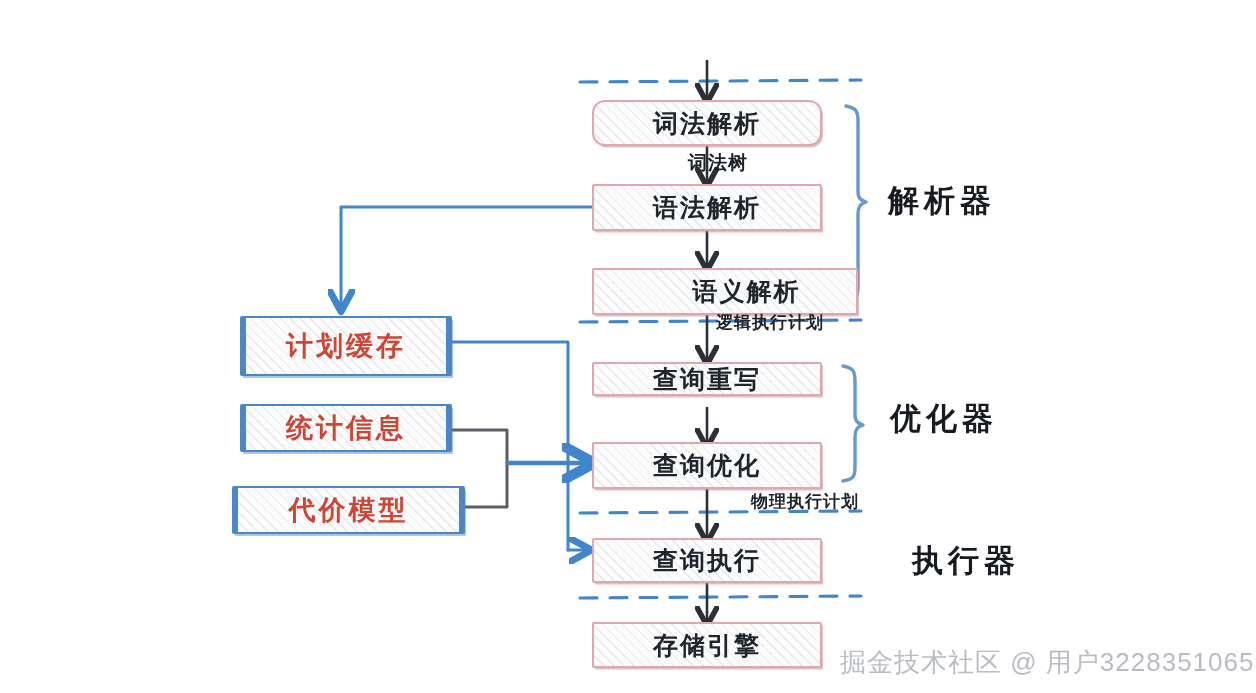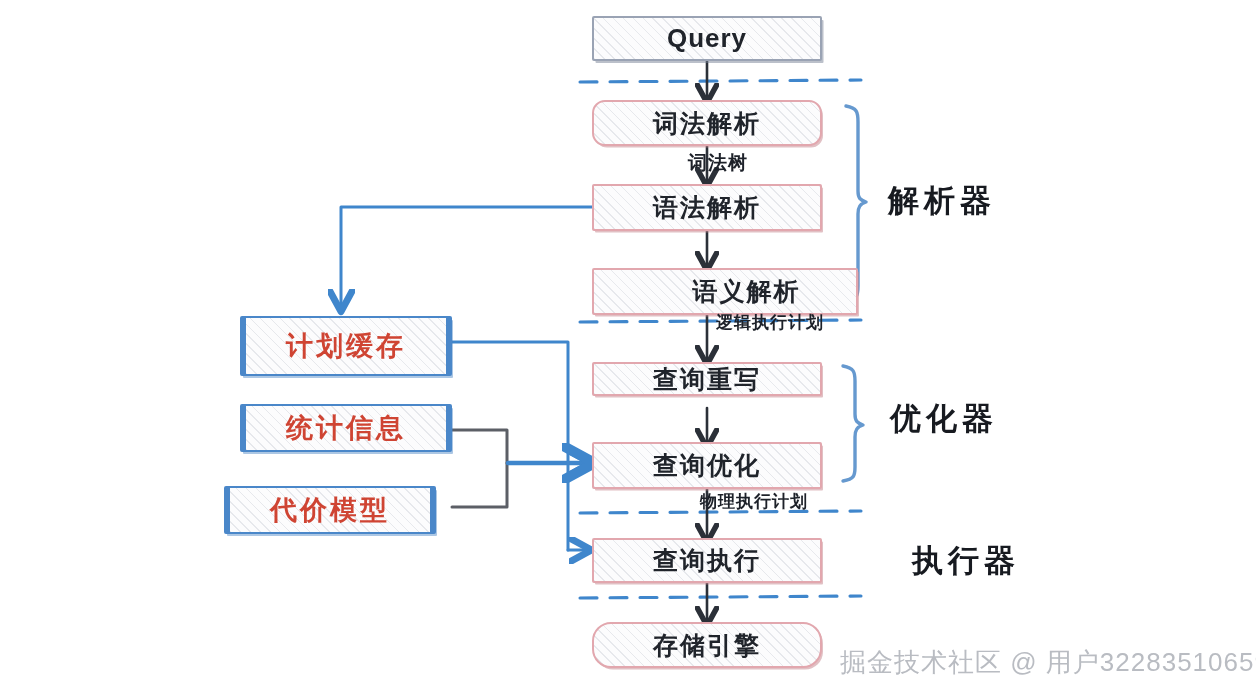--- a/index.html
+++ b/index.html
@@ -140,23 +140,20 @@
     </g>
 
     <g stroke="#6699cf" stroke-width="3.4" fill="none" stroke-linecap="round" stroke-linejoin="round">
       <path d="M843,366 C854,368 855,372 855,381 L855,414
                C855,421 857,423 863,425
                C857,427 855,430 855,437 L855,467
                C855,476 854,479 843,481"></path>
     </g>
   </svg>
 
-  <div class="box gray" style="left:592px;top:16px;width:230px;height:45px;">
-    <span class="lbl">Query</span>
-  </div>
 
   <div class="box pink" style="left:592px;top:100px;width:230px;height:46px;border-radius:13px;">
     <span class="lbl">词法解析</span>
   </div>
 
   <div class="box pink" style="left:592px;top:184px;width:230px;height:47px;">
     <span class="lbl">语法解析</span>
   </div>
 
   <div class="box pink" style="left:592px;top:268px;width:266px;height:47px;padding-left:43px;">
@@ -168,41 +165,41 @@
   </div>
 
   <div class="box pink" style="left:592px;top:442px;width:230px;height:47px;">
     <span class="lbl">查询优化</span>
   </div>
 
   <div class="box pink" style="left:592px;top:538px;width:230px;height:45px;">
     <span class="lbl">查询执行</span>
   </div>
 
-  <div class="box pink" style="left:592px;top:622px;width:230px;height:46px;border-radius:19px;">
+  <div class="box pink" style="left:592px;top:622px;width:230px;height:46px;">
     <span class="lbl">存储引擎</span>
   </div>
 
   <div class="box blue" style="left:240px;top:316px;width:212px;height:60px;">
     <span class="lbl">计划缓存</span>
   </div>
 
   <div class="box blue" style="left:240px;top:404px;width:212px;height:48px;">
     <span class="lbl">统计信息</span>
   </div>
 
-  <div class="box blue" style="left:224px;top:486px;width:212px;height:48px;text-align:right;">
+  <div class="box blue" style="left:232px;top:486px;width:233px;height:48px;text-align:right;">
     <span class="lbl">代价模型</span>
   </div>
 
   <div class="note mid" style="left:688px;top:150px;">词法树</div>
 
   <div class="note small" style="left:716px;top:311px;">逻辑执行计划</div>
 
-  <div class="note small" style="left:700px;top:490px;">物理执行计划</div>
+  <div class="note small" style="left:751px;top:490px;">物理执行计划</div>
 
   <div class="note group" style="left:888px;top:180px;">解析器</div>
 
   <div class="note group" style="left:890px;top:398px;">优化器</div>
 
   <div class="note group" style="left:912px;top:540px;">执行器</div>
 
   <div class="wm-main" style="left:840px;top:645px;">掘金技术社区 @ 用户32283510659</div>
 
 

